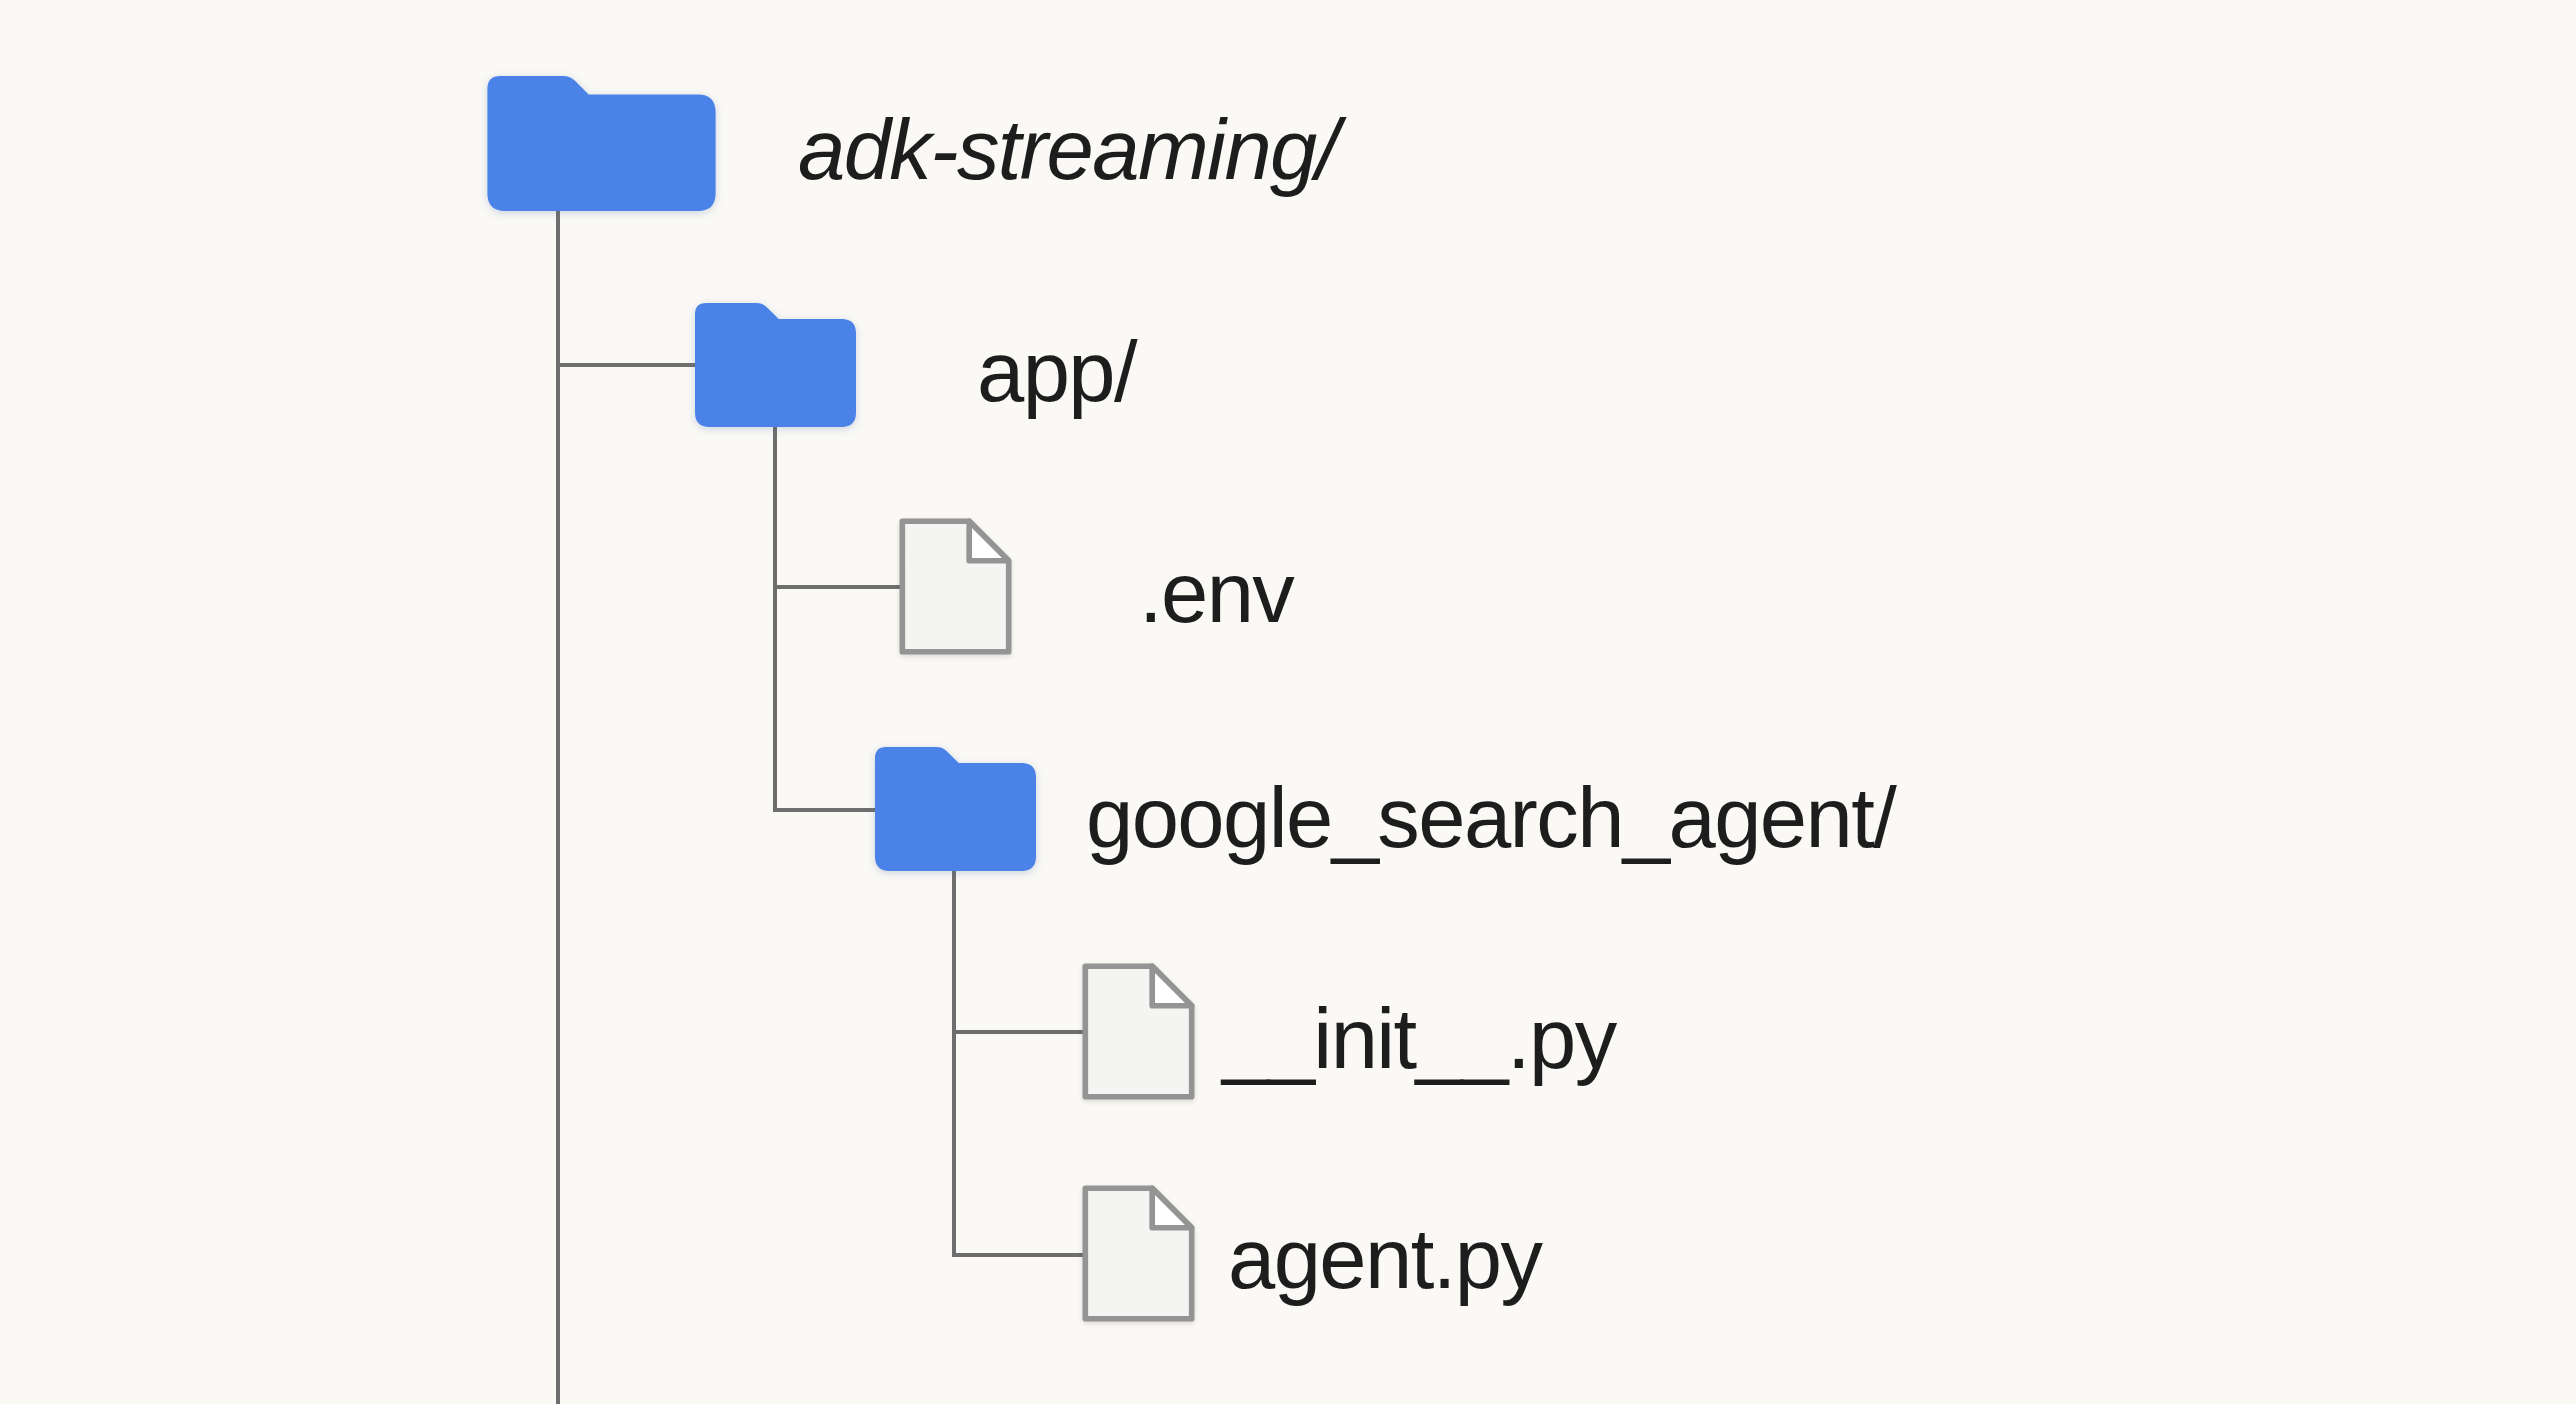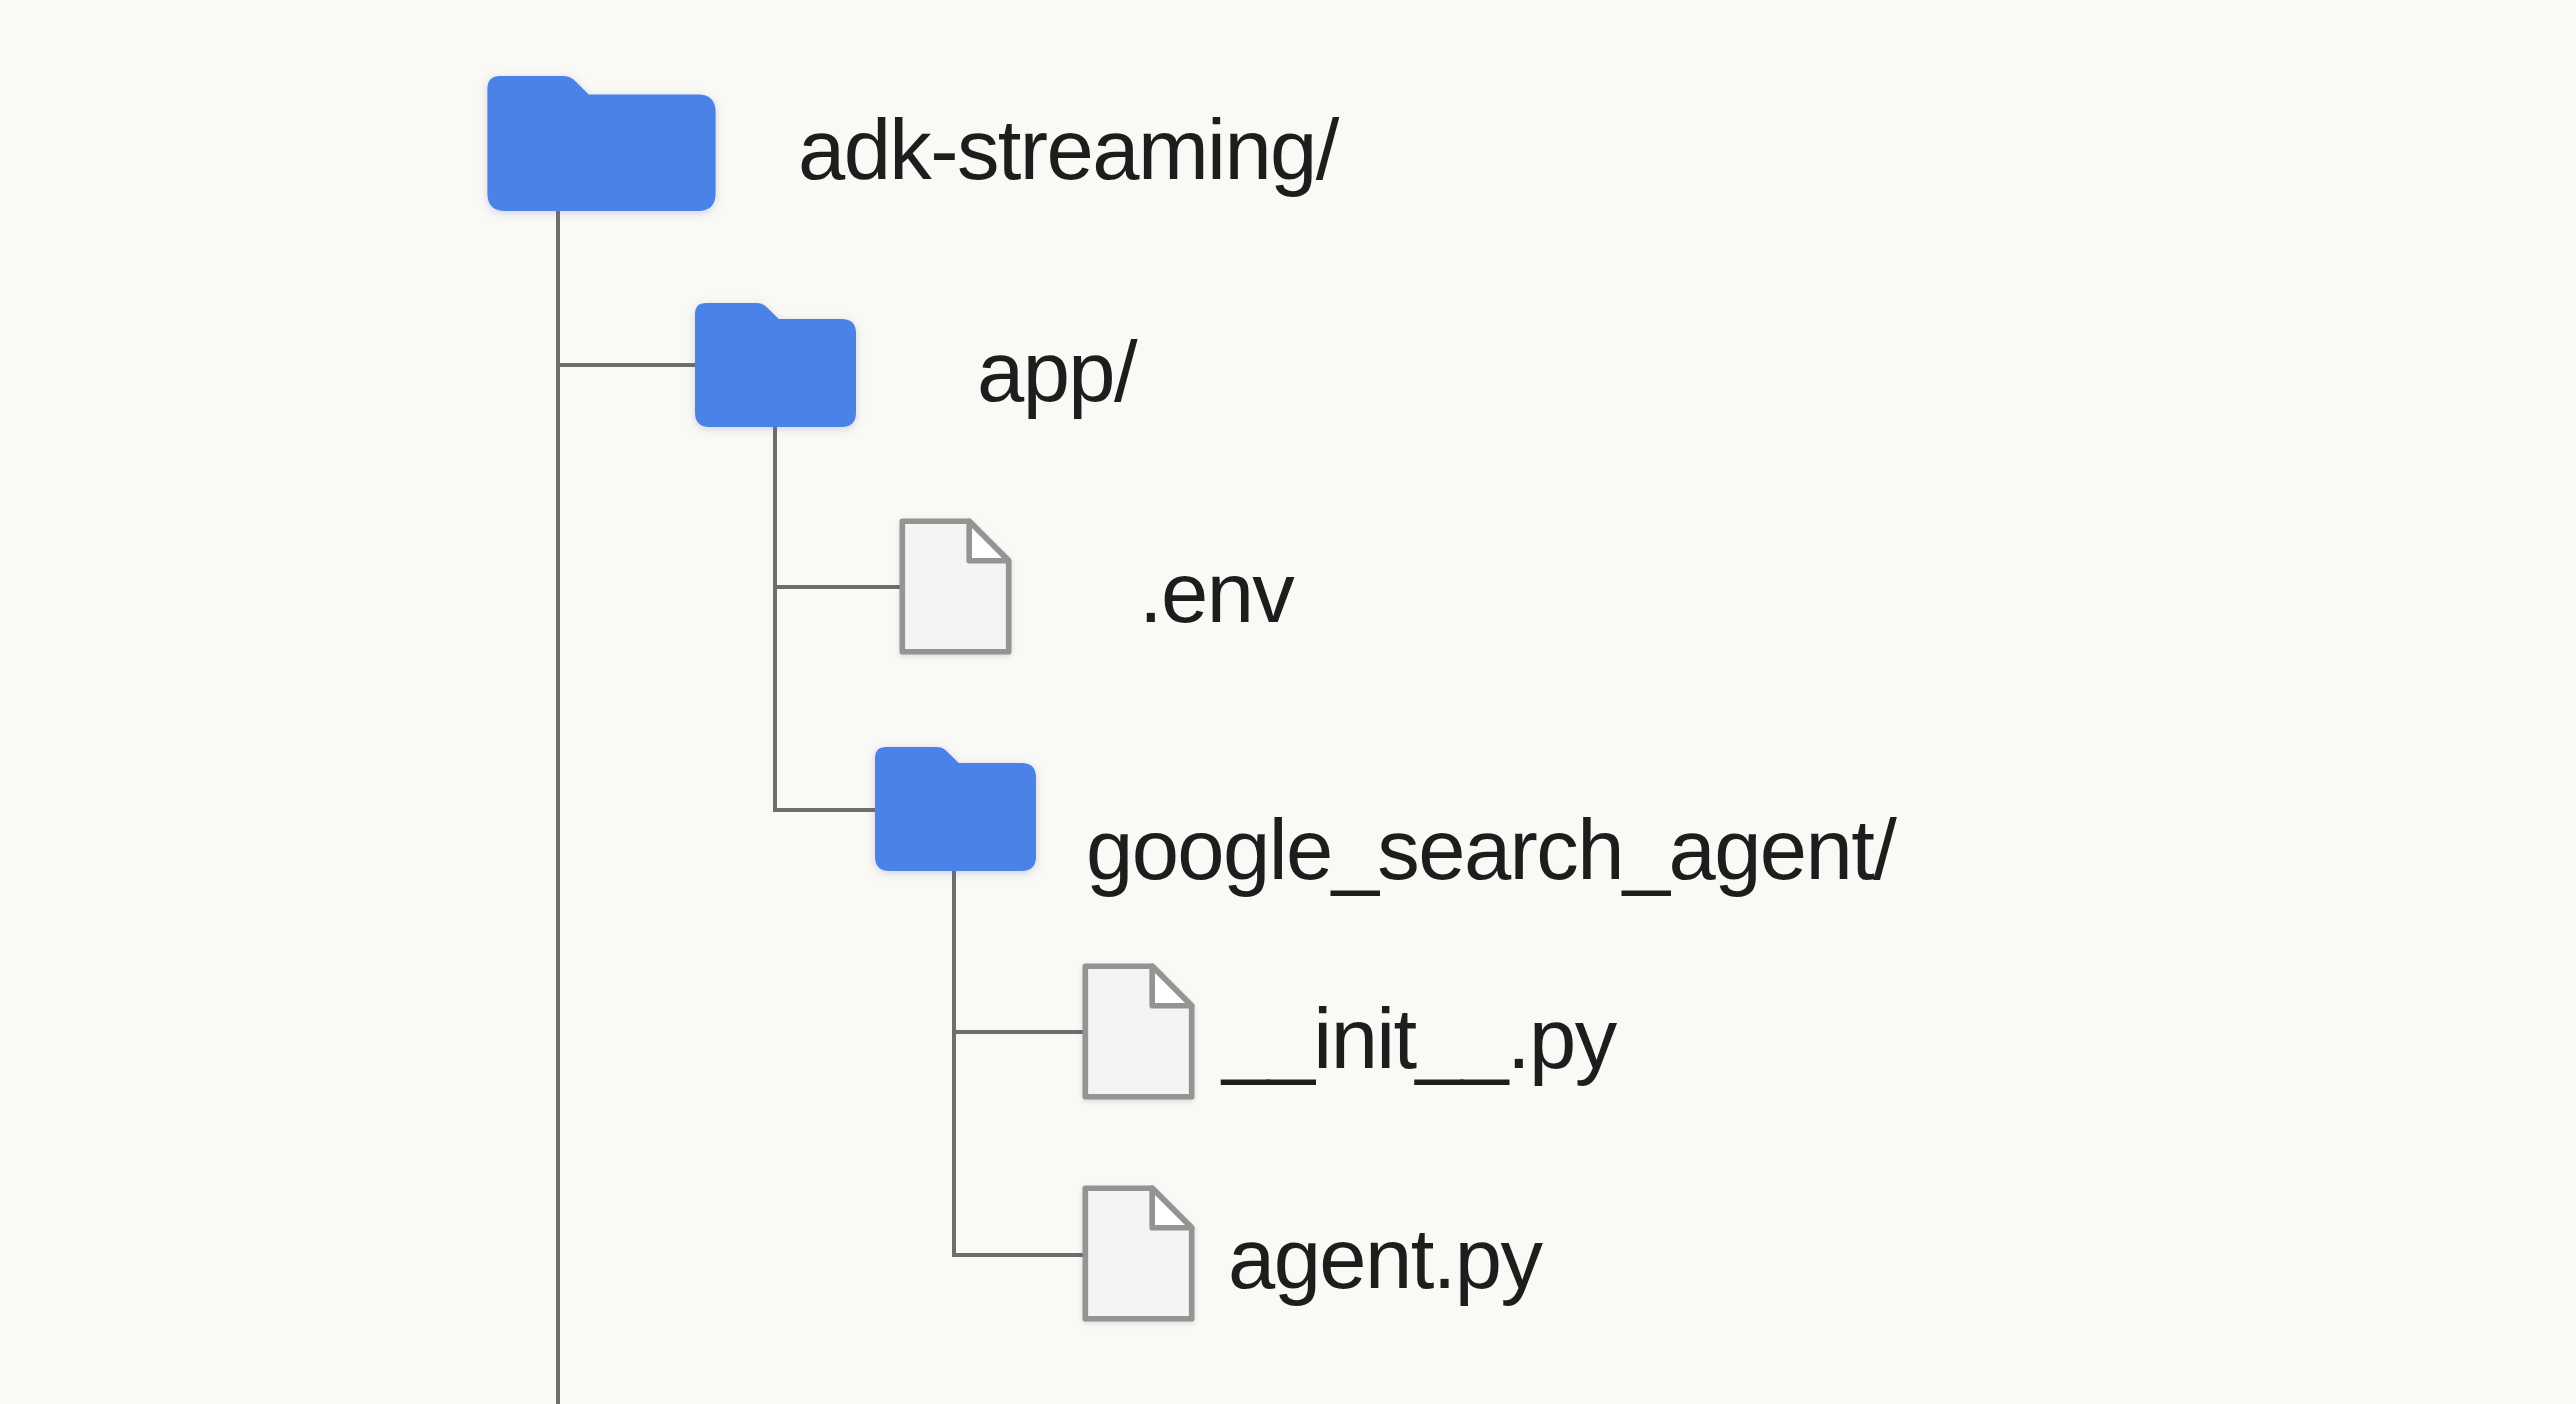--- a/index.html
+++ b/index.html
@@ -65,21 +65,21 @@
   <div class="tree-line" style="left:773px; top:585px; width:127px; height:4px;"></div>
   <div class="tree-line" style="left:773px; top:808px; width:103px; height:4px;"></div>
   <div class="tree-line" style="left:952px; top:870px; width:4px; height:387px;"></div>
   <div class="tree-line" style="left:952px; top:1030px; width:134px; height:4px;"></div>
   <div class="tree-line" style="left:952px; top:1253px; width:134px; height:4px;"></div>
 
   <div>
     <svg class="node-icon folder-svg" style="left:487px; top:76px;" width="229" height="135" viewBox="0 0 284 168">
       <path class="folder-body" d="M16 0 H94 Q103 0 109 6 L126 23 H262 Q284 23 284 45 V146 Q284 168 262 168 H22 Q0 168 0 146 V16 Q0 0 16 0 Z"></path>
     </svg>
-    <span class="node-label" style="left:798px; top:150px;">adk-streaming/</span>
+    <span class="node-label" style="left:798px; top:150px;font-style:italic;">adk-streaming/</span>
   </div>
 
   <div>
     <svg class="node-icon folder-svg" style="left:695px; top:303px;" width="161" height="124" viewBox="0 0 200 154">
       <path class="folder-body" d="M14 0 H76 Q84 0 89.5 5.5 L104 20 H182 Q200 20 200 38 V136 Q200 154 182 154 H18 Q0 154 0 136 V14 Q0 0 14 0 Z"></path>
     </svg>
     <span class="node-label" style="left:941px; top:372px;margin-left:36px;">app/</span>
   </div>
 
   <div>
@@ -87,21 +87,21 @@
       <path class="file-body" d="M4 4 H87 L136 53 V166 H4 Z"></path>
       <path class="file-fold" d="M87 4 V53 H136 Z"></path>
     </svg>
     <span class="node-label" style="left:1091px; top:593px;margin-left:48px;">.env</span>
   </div>
 
   <div>
     <svg class="node-icon folder-svg" style="left:875px; top:747px;" width="161" height="124" viewBox="0 0 200 154">
       <path class="folder-body" d="M14 0 H76 Q84 0 89.5 5.5 L104 20 H182 Q200 20 200 38 V136 Q200 154 182 154 H18 Q0 154 0 136 V14 Q0 0 14 0 Z"></path>
     </svg>
-    <span class="node-label" style="left:1086px; top:818px;margin-top:32px;">google_search_agent/</span>
+    <span class="node-label" style="left:1086px; top:818px;">google_search_agent/</span>
   </div>
 
   <div>
     <svg class="node-icon file-svg" style="left:1082px; top:963px;" width="113" height="137" viewBox="0 0 140 170">
       <path class="file-body" d="M4 4 H87 L136 53 V166 H4 Z"></path>
       <path class="file-fold" d="M87 4 V53 H136 Z"></path>
     </svg>
     <span class="node-label" style="left:1222px; top:1039px;text-align:right;">__init__.py</span>
   </div>
 

